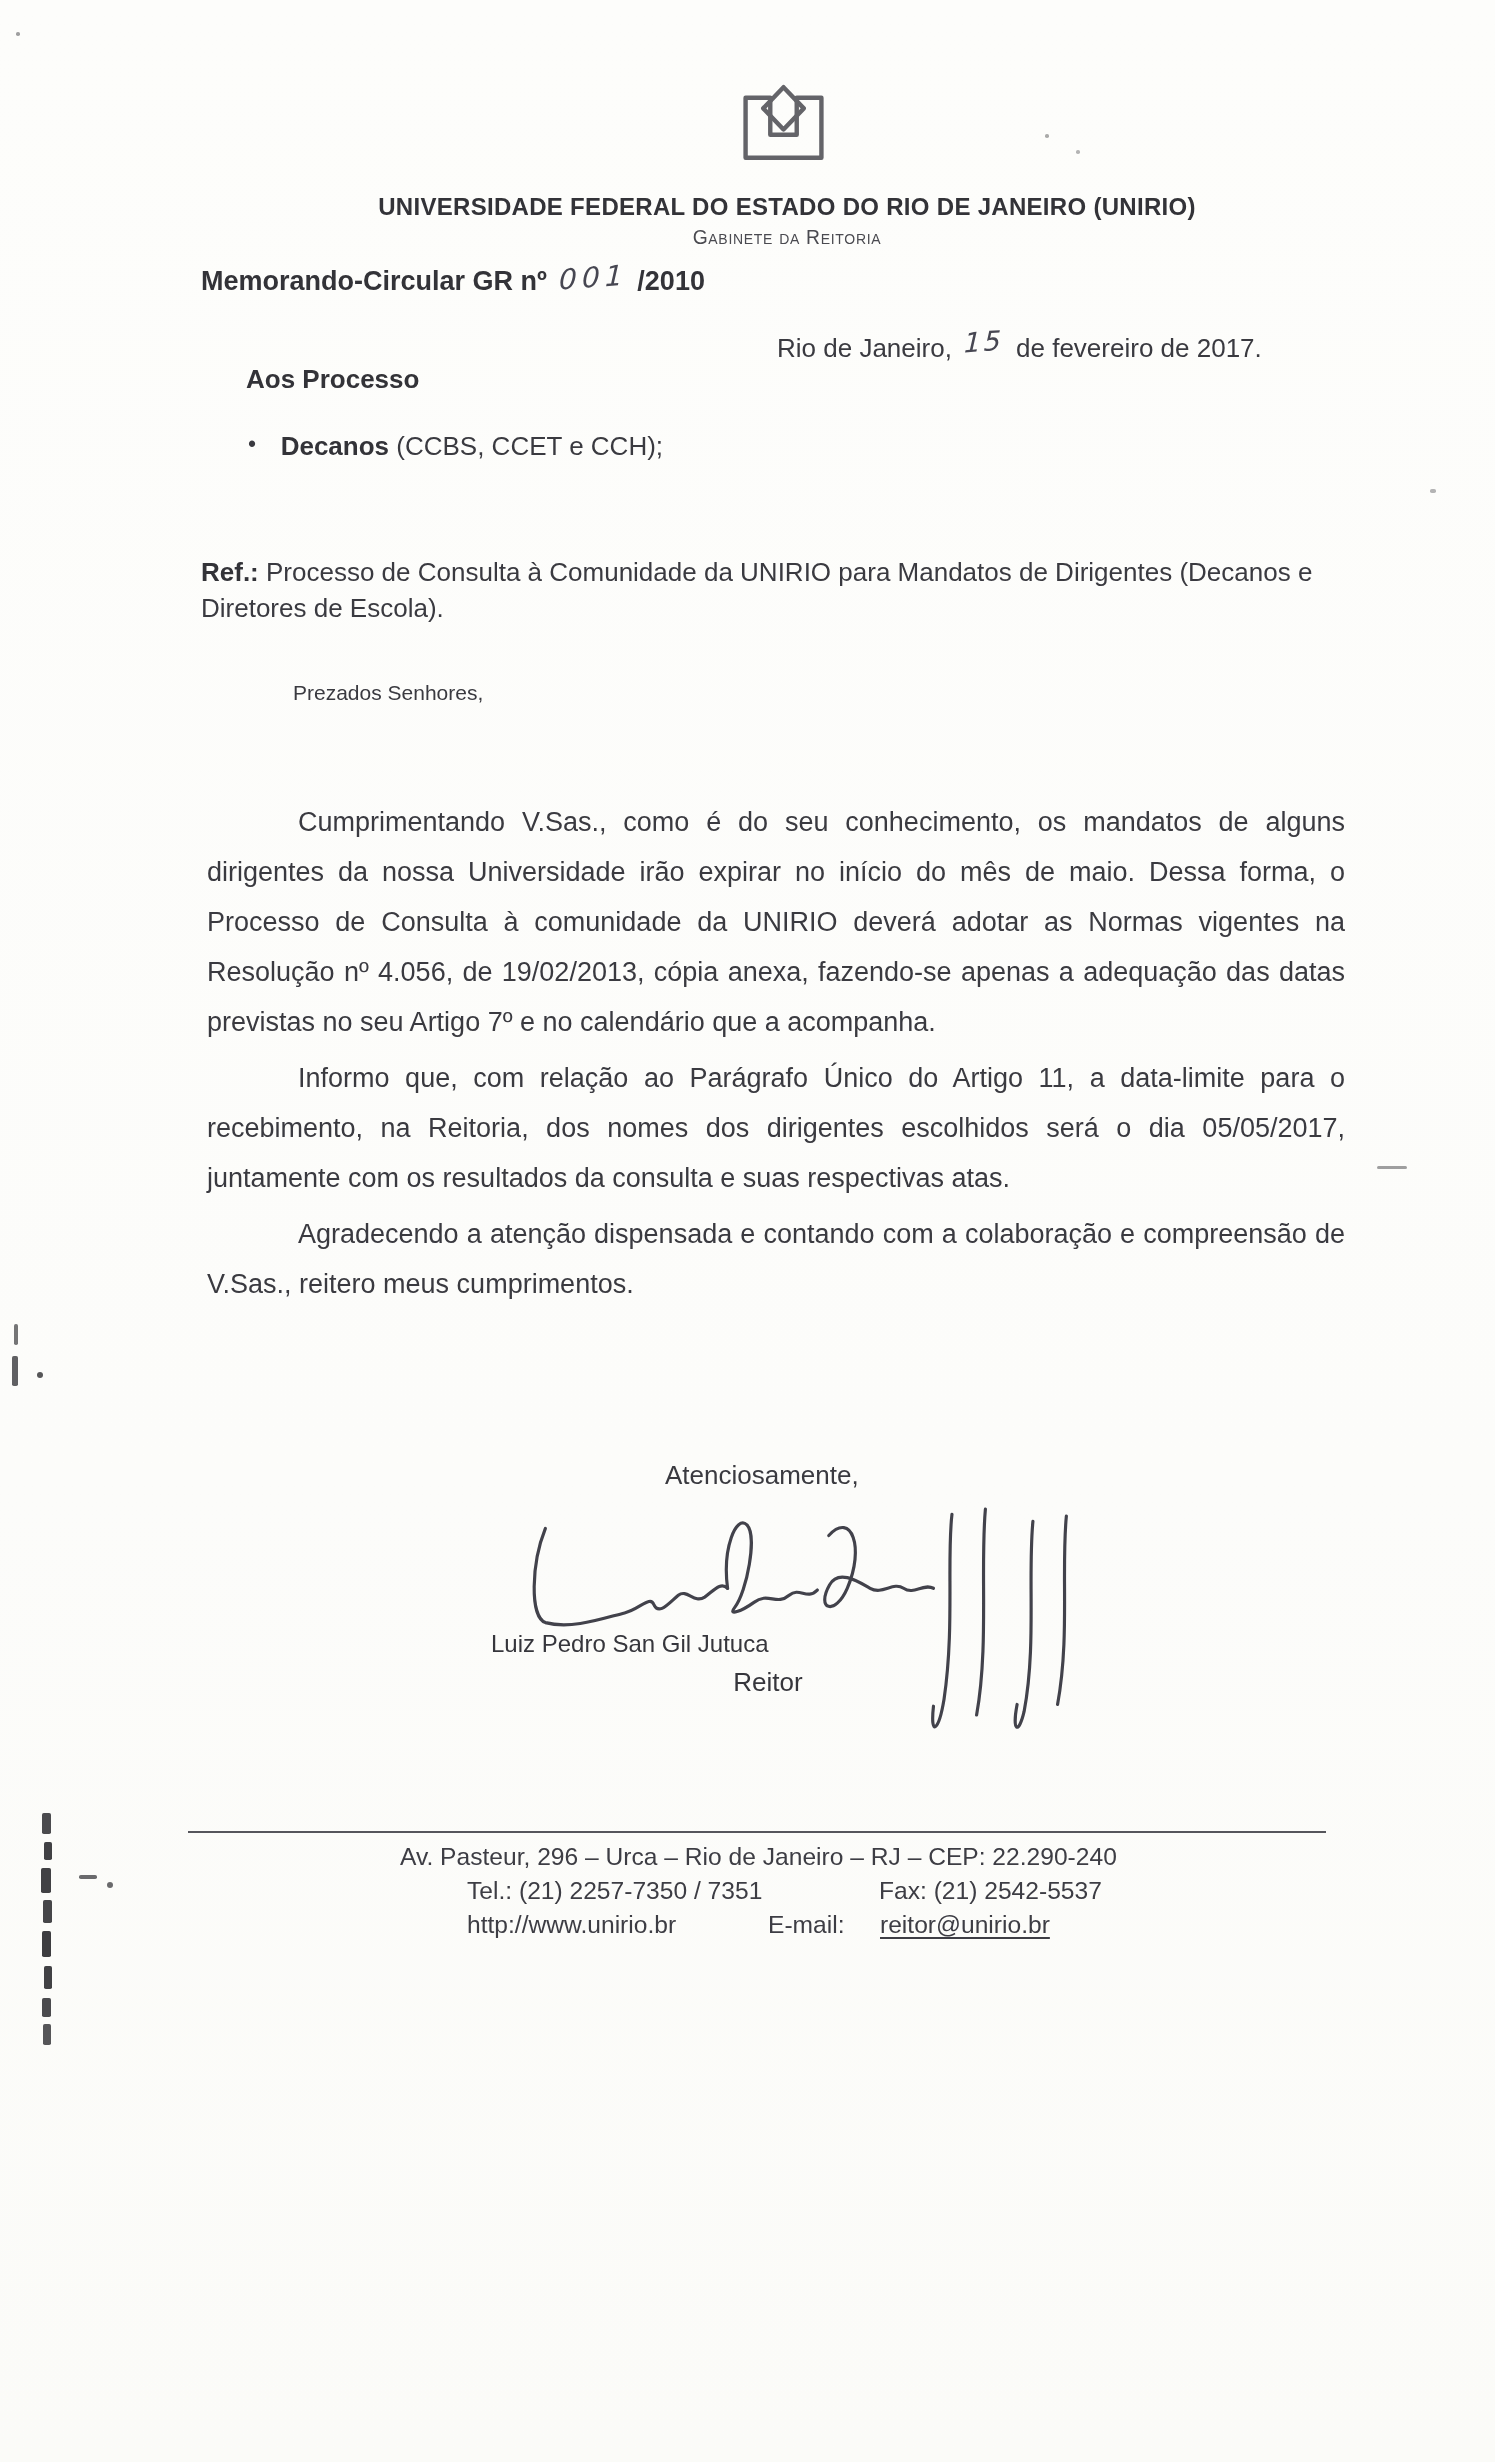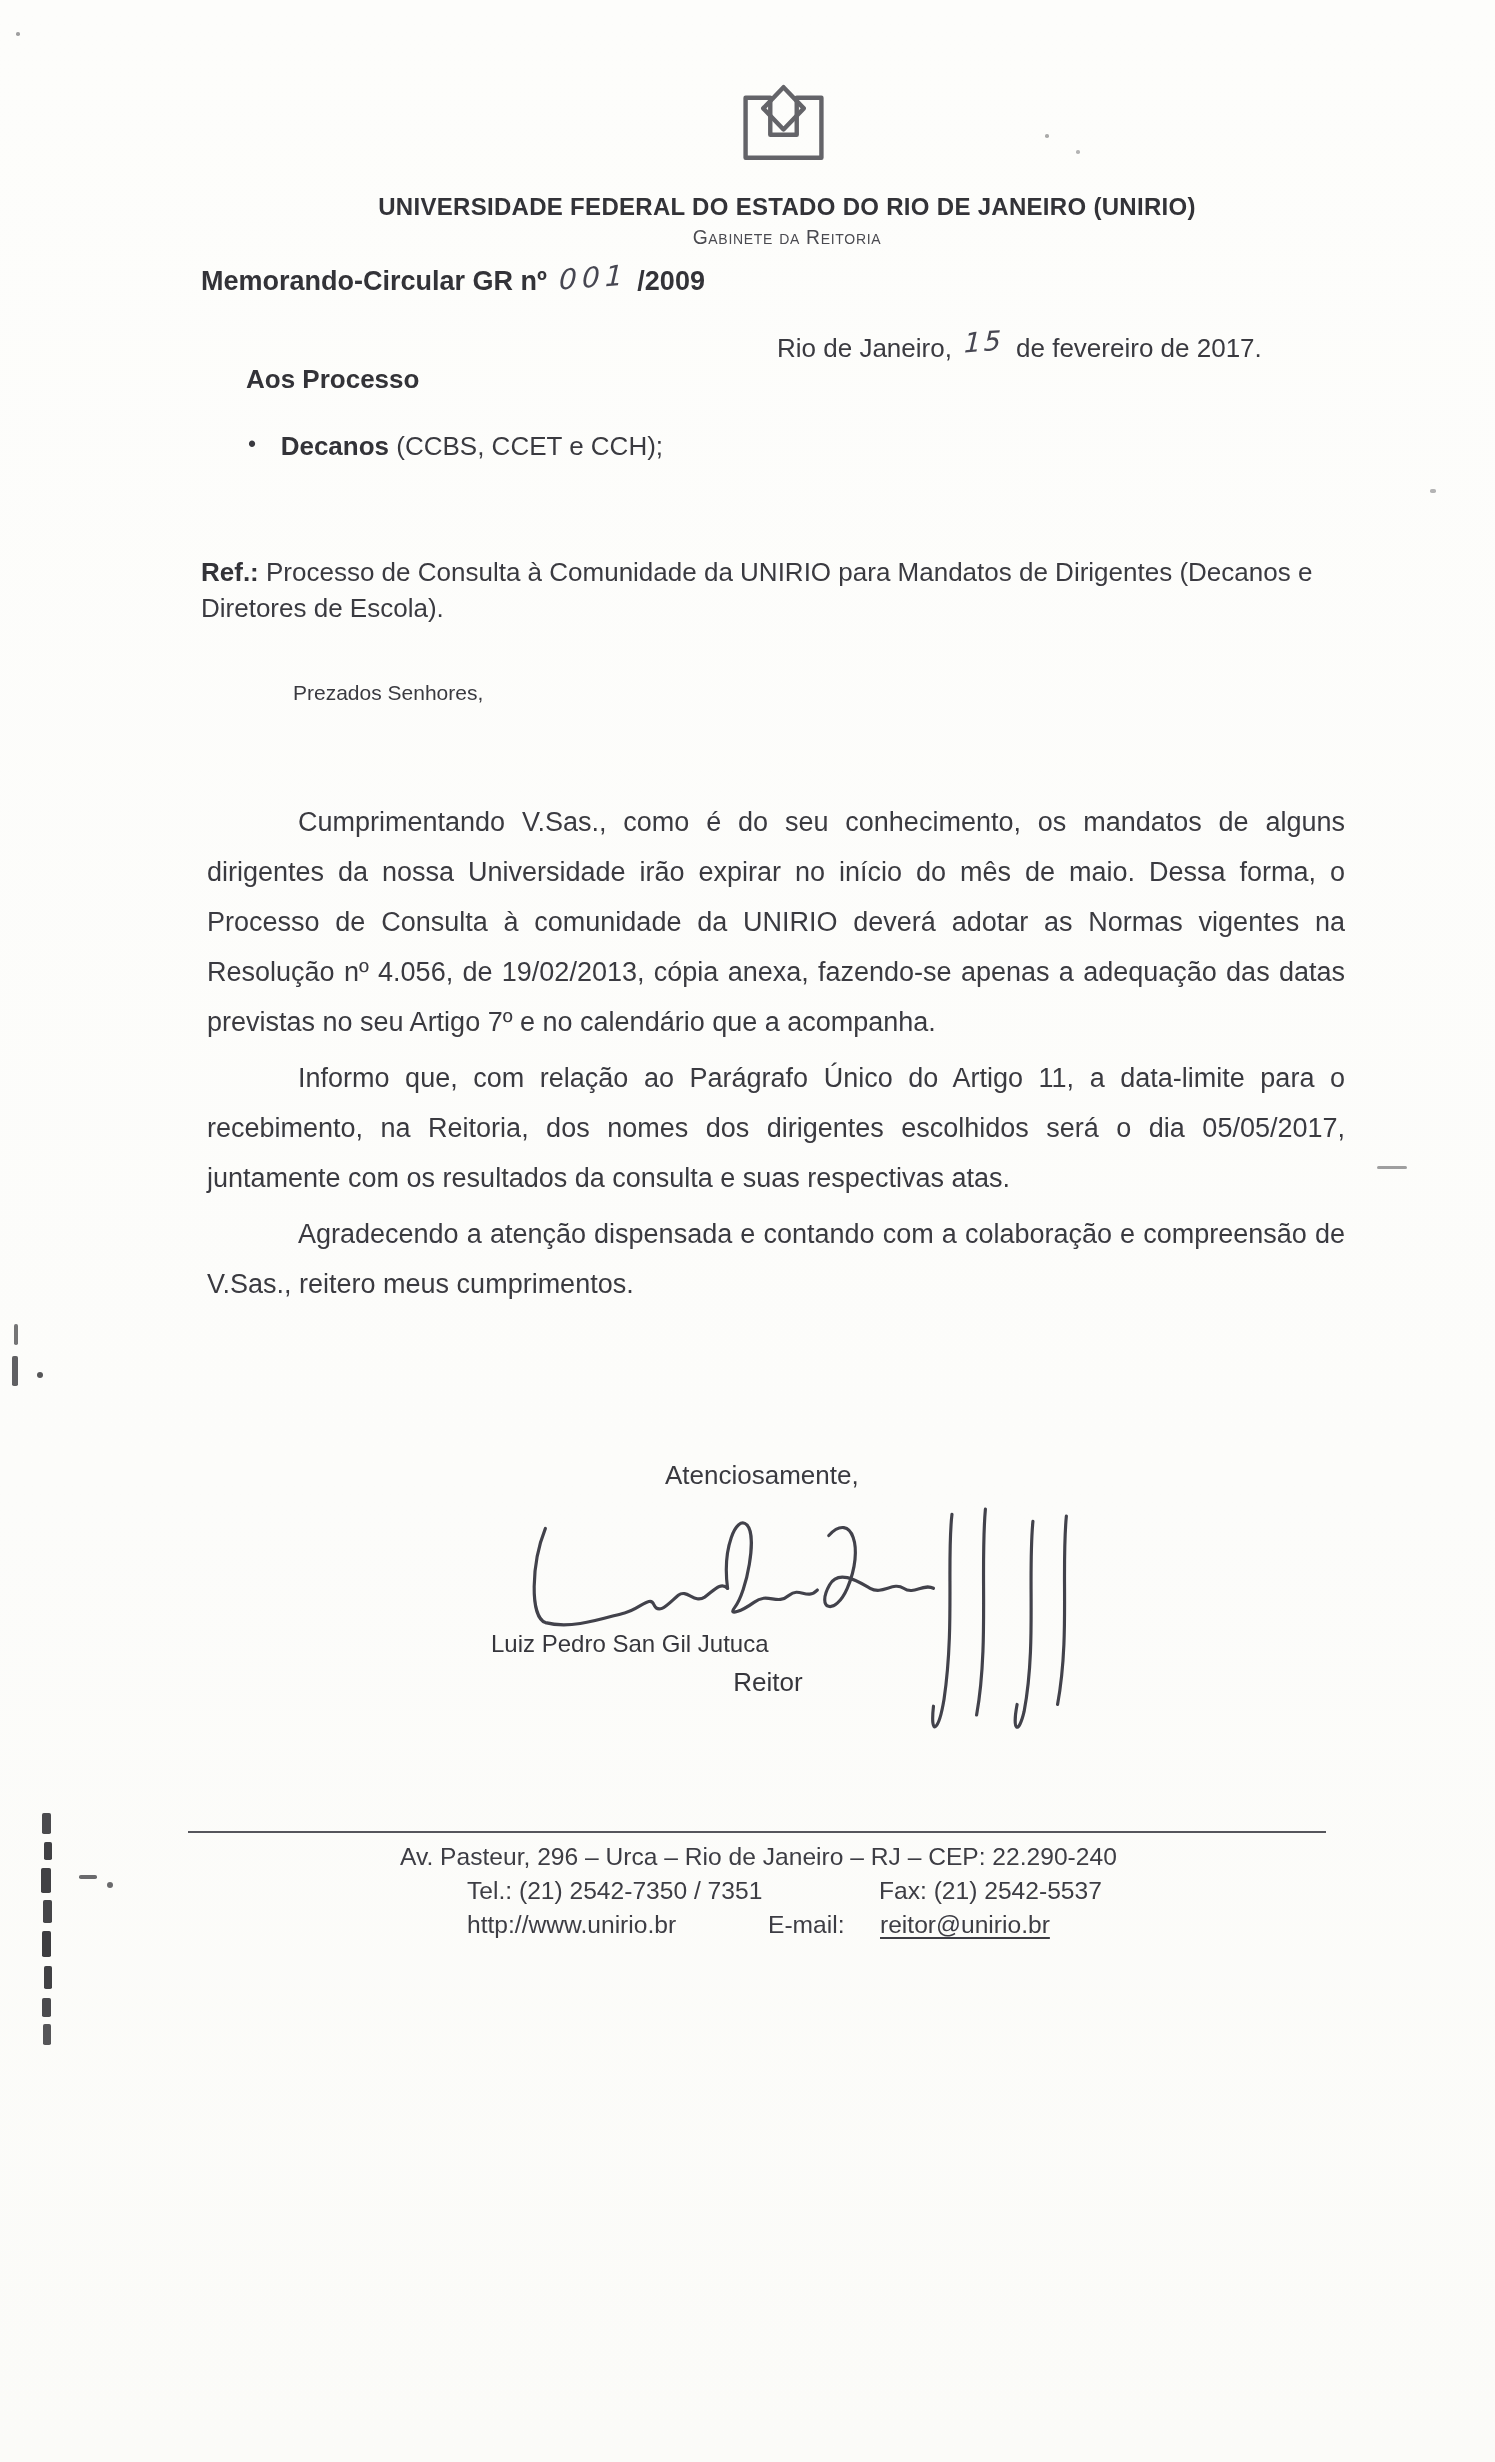--- a/index.html
+++ b/index.html
@@ -73,21 +73,21 @@
       <path d="M12 16 L40 16 L40 58 L70 58 L70 16 L98 16 L98 84 L12 84 Z"></path>
     </g>
   </svg>
 
   <div class="hdr">
     <div class="hdr-university">UNIVERSIDADE FEDERAL DO ESTADO DO RIO DE JANEIRO  (UNIRIO)</div>
     <div class="hdr-office">Gabinete da Reitoria</div>
   </div>
 
   <div class="memo-line">
-    <span>Memorando-Circular GR nº</span><span class="hw">001</span><span>/2009</span>
+    <span>Memorando-Circular GR nº</span><span class="hw">001</span><span>/2010</span>
   </div>
 
   <div class="dateline">
     <span>Rio de Janeiro,</span><span class="hw">15</span><span>de fevereiro de 2017.</span>
   </div>
 
   <div class="recipients-heading">Aos Processo</div>
   <div class="recipient-item">
     <span class="bullet">•</span><span class="rname">Decanos</span><span> (CCBS, CCET e CCH);</span>
   </div>
@@ -120,21 +120,21 @@
 
   <div class="signer-name">Luiz Pedro San Gil Jutuca</div>
   <div class="signer-title">Reitor</div>
 
   <div class="footer-rule"></div>
   <div class="footer">
     <div class="fline">
       <span class="f-address">Av. Pasteur, 296 – Urca – Rio de Janeiro – RJ – CEP: 22.290-240</span>
     </div>
     <div class="fline">
-      <span class="f-phone">Tel.: (21) 2542-7350 / 7351</span>
+      <span class="f-phone">Tel.: (21) 2257-7350 / 7351</span>
       <span class="f-fax">Fax: (21) 2542-5537</span>
     </div>
     <div class="fline">
       <span class="f-web">http://www.unirio.br</span>
       <span class="f-email-label">E-mail:</span>
       <span class="f-email">reitor@unirio.br</span>
     </div>
   </div>
 
   <div class="artifact" style="left:16px; top:32px; width:4.4px; height:4.4px; opacity:.45;"></div>

